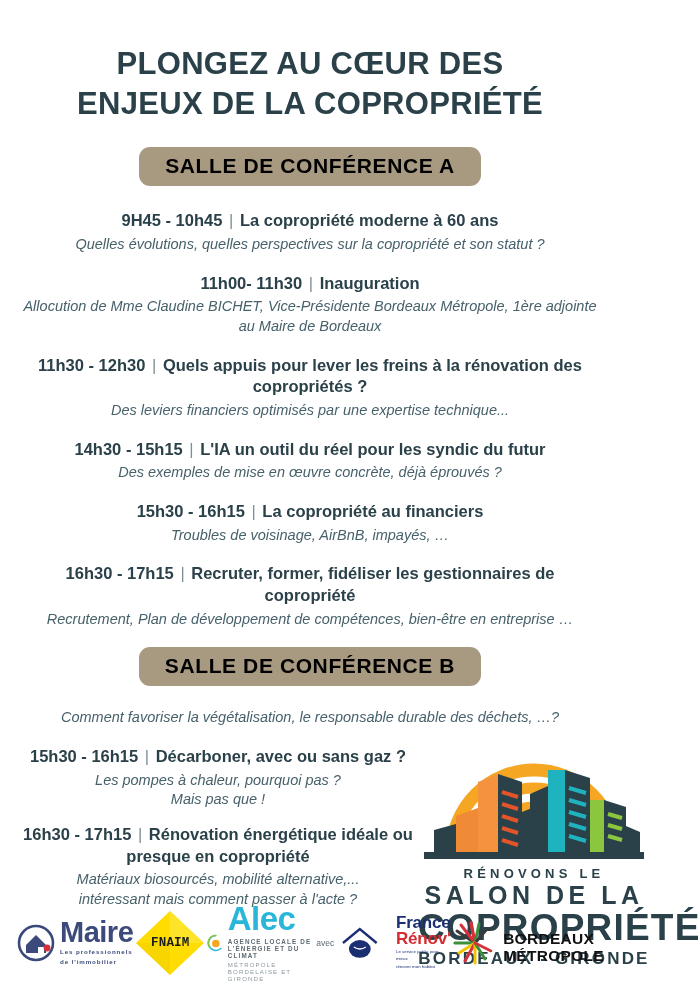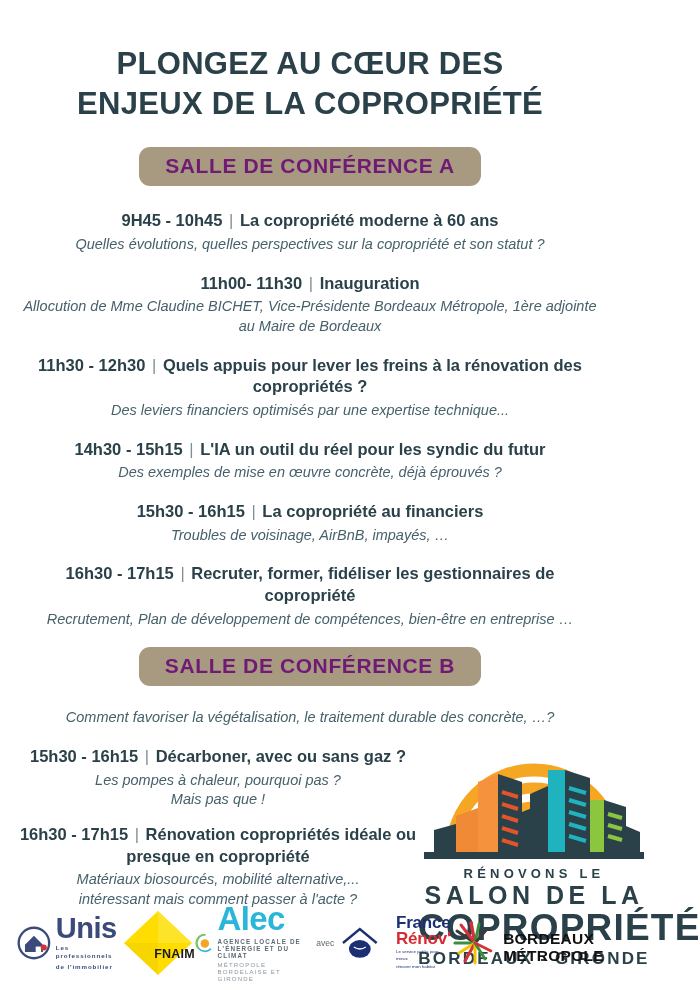--- a/index.html
+++ b/index.html
@@ -36,21 +36,21 @@
   }
 
   
   .badge-wrap {
     text-align: center;
     margin-top: 24px;
   }
   .room-badge {
     display: inline-block;
     background: #a89a80;
-    color: #701a75;
+    color: #000000;
     font-size: 21px;
     font-weight: bold;
     letter-spacing: 0.6px;
     padding: 7px 26px 8px 26px;
     border-radius: 11px;
   }
 
   
   .sessions {
     margin-top: 24px;
@@ -173,26 +173,27 @@
     color: #3b4a7a;
     line-height: 1.35;
     margin-top: 2px;
   }
 
   
   .fnaim-wrap { position: relative; width: 74px; height: 70px; }
   .fnaim-word {
     position: absolute;
     left: 0; right: 0;
-    top: 39px;
-    text-align: right;
+    top: 28px;
+    text-align: center;
     font-size: 12.5px;
     font-weight: bold;
     color: #1a1a1a;
     letter-spacing: 0.2px;
+    font-family: Liberation Mono, monospace;
   }
 
   
   .alec-txt { margin-left: 3px; }
   .alec-word {
     font-size: 33px;
     font-weight: bold;
     color: #2ab6d9;
     line-height: 0.88;
     letter-spacing: -0.6px;
@@ -320,21 +321,21 @@
     </div>
 
   </div>
 
   <div class="badge-wrap" style="margin-top:14px;">
     <span class="room-badge">SALLE DE CONFÉRENCE B</span>
   </div>
 
   <div class="sessions full-width-session" style="margin-top:22px;">
     <div class="session">
-      <div class="session-sub">Comment favoriser la végétalisation, le traitement durable des concrète, …?</div>
+      <div class="session-sub">Comment favoriser la végétalisation, le responsable durable des déchets, …?</div>
     </div>
   </div>
 
   <div class="b-split">
 
     <div class="b-left">
 
       <div class="session">
         <div class="session-head">
           <span>15h30 - 16h15</span>
@@ -342,21 +343,21 @@
           <span>Décarboner, avec ou sans gaz ?</span>
         </div>
         <div class="session-sub" style="white-space:pre-line;">Les pompes à chaleur, pourquoi pas ?
 Mais pas que !</div>
       </div>
 
       <div class="session">
         <div class="session-head">
           <span>16h30 - 17h15</span>
           <span class="sep">|</span>
-          <span>Rénovation copropriétés idéale ou presque en copropriété</span>
+          <span>Rénovation énergétique idéale ou presque en copropriété</span>
         </div>
         <div class="session-sub" style="white-space:pre-line;">Matériaux biosourcés, mobilité alternative,...
 intéressant mais comment passer à l'acte ?</div>
       </div>
 
     </div>
 
     <div class="b-right">
       <div class="salon-logo">
 
@@ -417,21 +418,21 @@
   <div class="footer">
 
     <div class="logo-cell unis">
       <svg width="40" height="40" viewBox="0 0 40 40">
         <circle cx="20" cy="20" r="17" fill="none" stroke="#3b4a7a" stroke-width="2.6"></circle>
         <path d="M10 22 L20 12 L30 22 L30 30 L10 30 Z" fill="#3b4a7a"></path>
         <rect x="22" y="24" width="6" height="6" fill="#ffffff"></rect>
         <circle cx="31" cy="25" r="3.4" fill="#d6303a"></circle>
       </svg>
       <div class="unis-txt">
-        <div class="unis-word">Unis</div>
+        <div class="unis-word">Maire</div>
         <div class="unis-tag">Les professionnels</div>
         <div class="unis-tag">de l'immobilier</div>
       </div>
     </div>
 
     <div class="logo-cell">
       <div class="fnaim-wrap">
         <svg width="74" height="70" viewBox="0 0 74 70">
           <polygon points="37,3 71,35 37,67 3,35" fill="#ffdd00"></polygon>
           <polygon points="37,3 71,35 37,35" fill="#fbe94a" opacity="0.55"></polygon>

